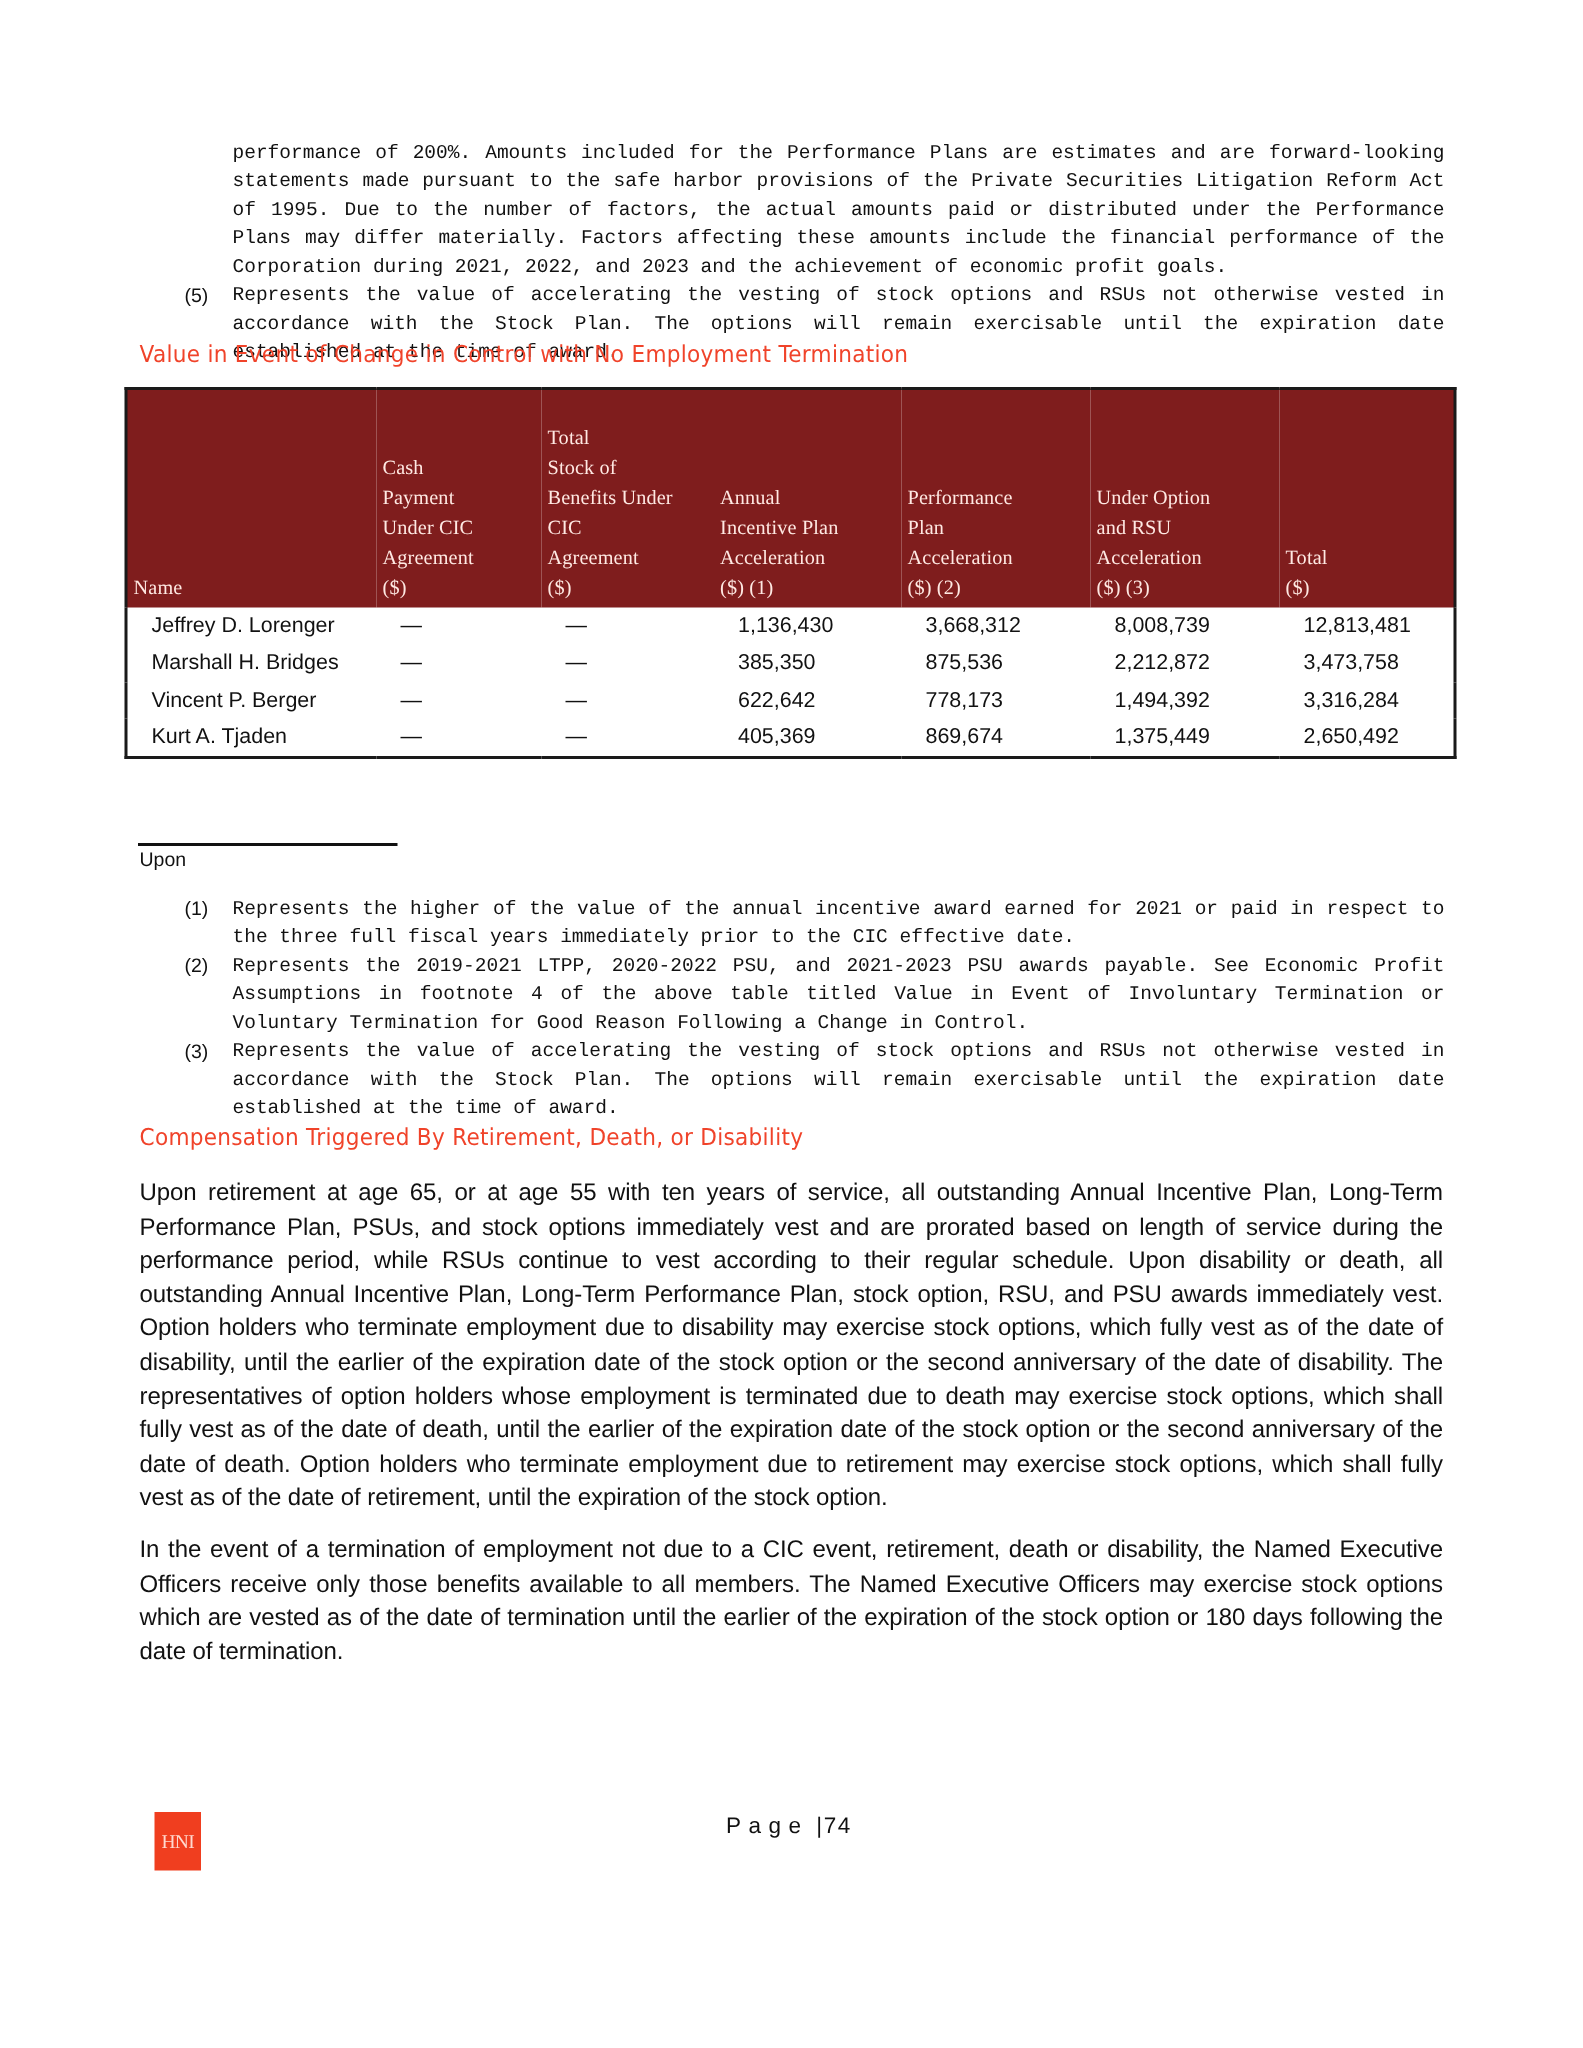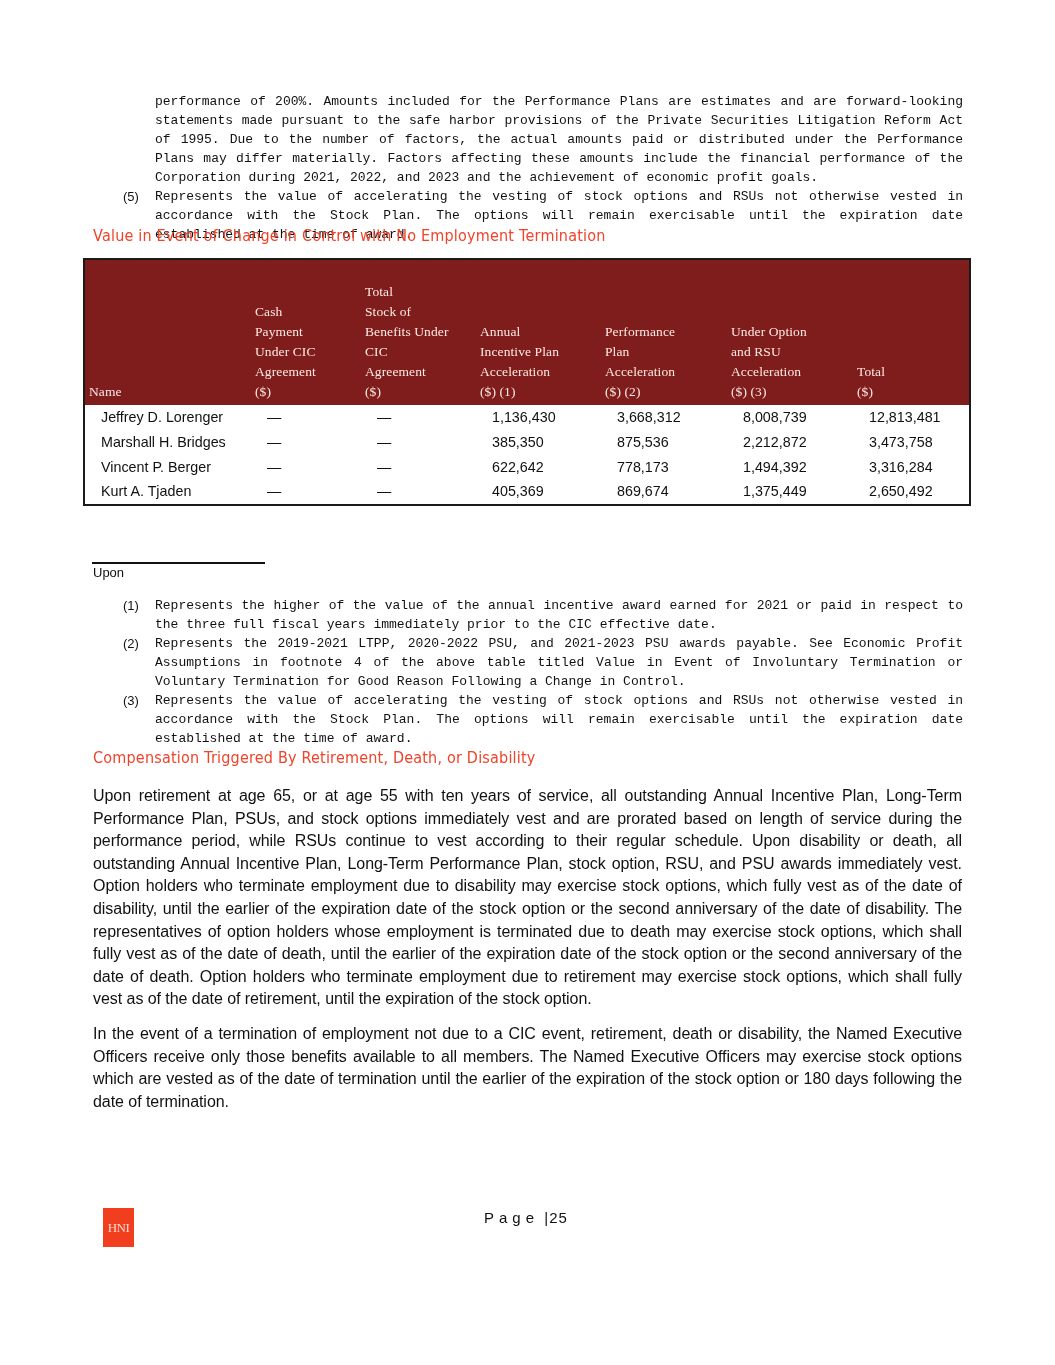--- a/index.html
+++ b/index.html
@@ -280,16 +280,16 @@
   </div>
 
   <div class="section-title title2">Compensation Triggered By Retirement, Death, or Disability</div>
 
   <p class="body-text para1" style="margin:0;">Upon retirement at age 65, or at age 55 with ten years of service, all outstanding Annual Incentive Plan, Long-Term Performance Plan, PSUs, and stock options immediately vest and are prorated based on length of service during the performance period, while RSUs continue to vest according to their regular schedule.  Upon disability or death, all outstanding Annual Incentive Plan, Long-Term Performance Plan, stock option, RSU, and PSU awards immediately vest. Option holders who terminate employment due to disability may exercise stock options, which fully vest as of the date of disability, until the earlier of the expiration date of the stock option or the second anniversary of the date of disability.  The representatives of option holders whose employment is terminated due to death may exercise stock options, which shall fully vest as of the date of death, until the earlier of the expiration date of the stock option or the second anniversary of the date of death.  Option holders who terminate employment due to retirement may exercise stock options, which shall fully vest as of the date of retirement, until the expiration of the stock option.</p>
   <p class="body-text para2" style="margin:0;">In the event of a termination of employment not due to a CIC event, retirement, death or disability, the Named Executive Officers receive only those benefits available to all members.  The Named Executive Officers may exercise stock options which are vested as of the date of termination until the earlier of the expiration of the stock option or 180 days following the date of termination.</p>
 
   <div class="logo">HNI</div>
   <div class="footer-page">
     <span class="page-word">Page</span>
-    <span>|</span><span>25</span>
+    <span>|</span><span>74</span>
   </div>
 
 </div>
 
 </body></html>

